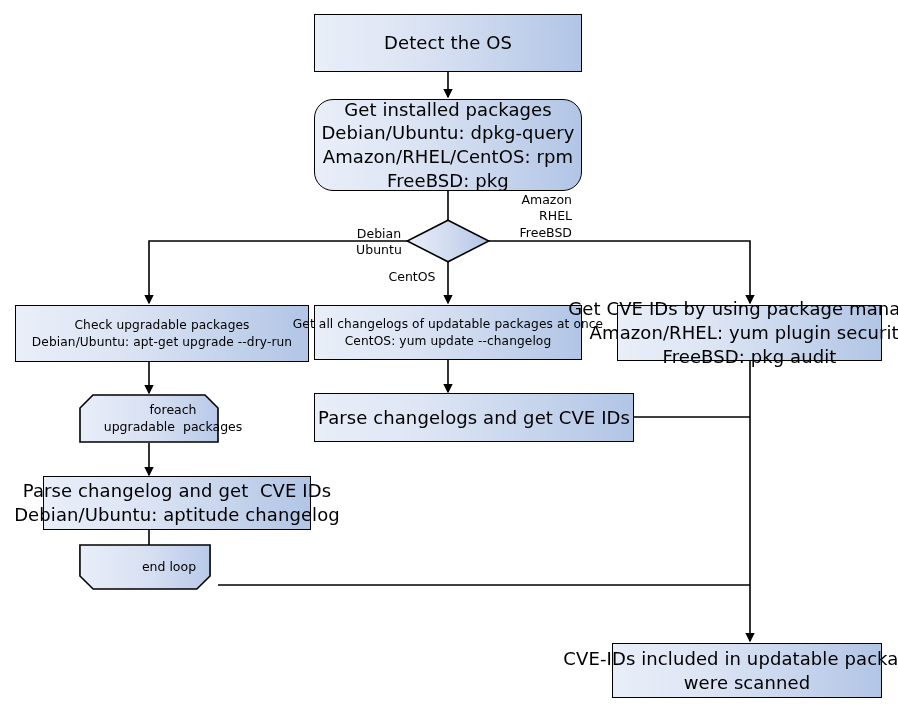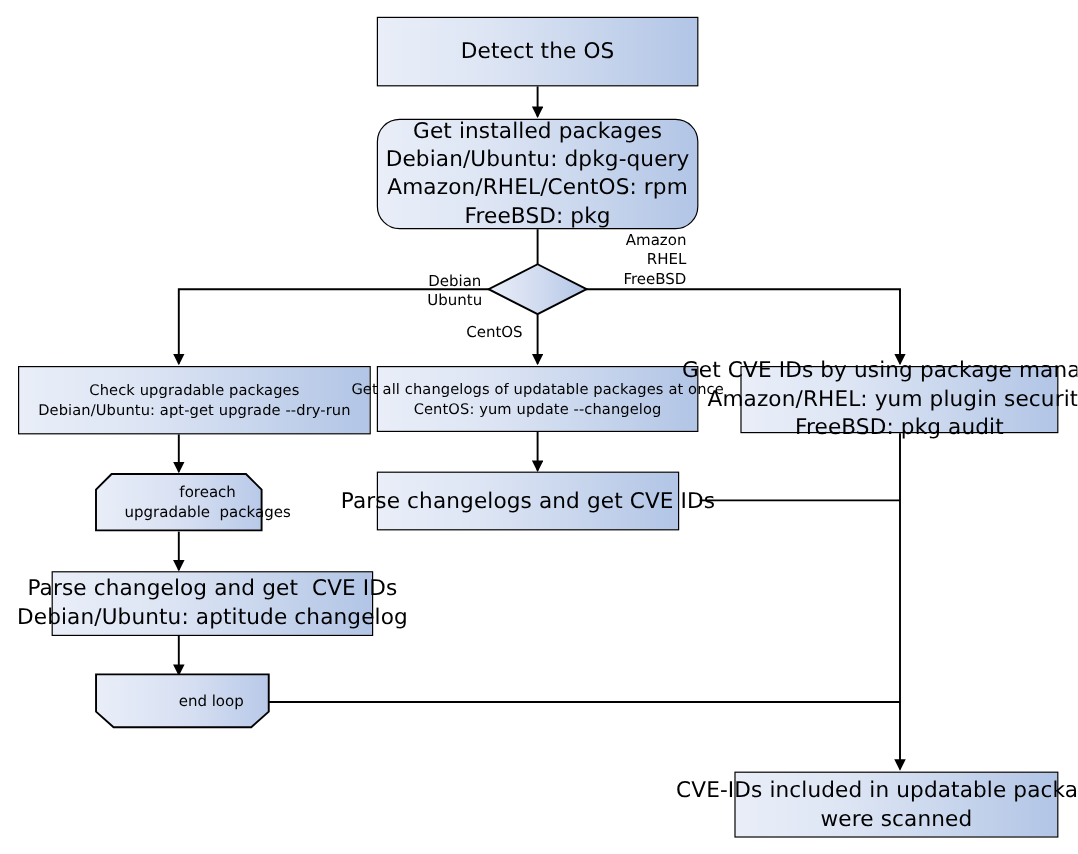--- a/index.html
+++ b/index.html
@@ -177,25 +177,25 @@
     </svg>
     <span class="node-text">foreach
 upgradable  packages</span>
   </div>
 
   <div class="node" style="left:15px; top:476px; width:268px; height:54px;margin-left:28px;">
     <span class="node-text">Parse changelog and get  CVE IDs
 Debian/Ubuntu: aptitude changelog</span>
   </div>
 
-  <div class="node" style="left:314px; top:393px; width:252px; height:49px;">
+  <div class="node" style="left:314px; top:393px; width:320px; height:49px;">
     <span class="node-text">Parse changelogs and get CVE IDs</span>
   </div>
 
-  <div class="loopshape" style="left:79px; top:561px; width:146px; height:46px;border-radius:10px;">
+  <div class="loopshape" style="left:79px; top:544px; width:132px; height:46px;border-radius:10px;">
     <svg viewBox="0 0 140 46" preserveAspectRatio="none" xmlns="http://www.w3.org/2000/svg">
       <defs>
         <linearGradient id="gradLoopB" x1="0" y1="0" x2="1" y2="0">
           <stop offset="0%" stop-color="#e9eef8"></stop>
           <stop offset="55%" stop-color="#d6dff2"></stop>
           <stop offset="100%" stop-color="#b8c9e8"></stop>
         </linearGradient>
       </defs>
       <polygon points="1,1 139,1 139,32 125,45 15,45 1,32" fill="url(#gradLoopB)" stroke="#000000" stroke-width="1.6" vector-effect="non-scaling-stroke"></polygon>
     </svg>

